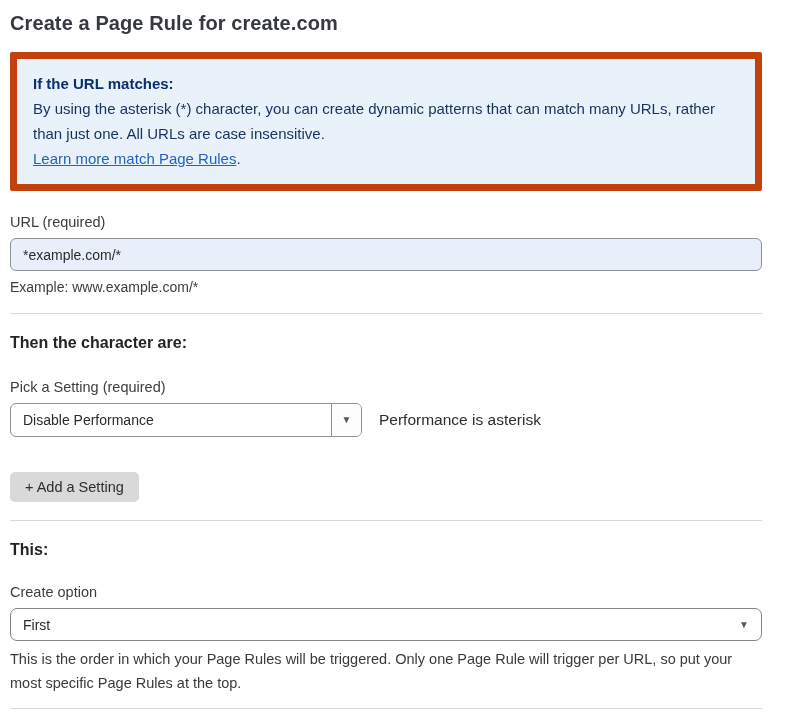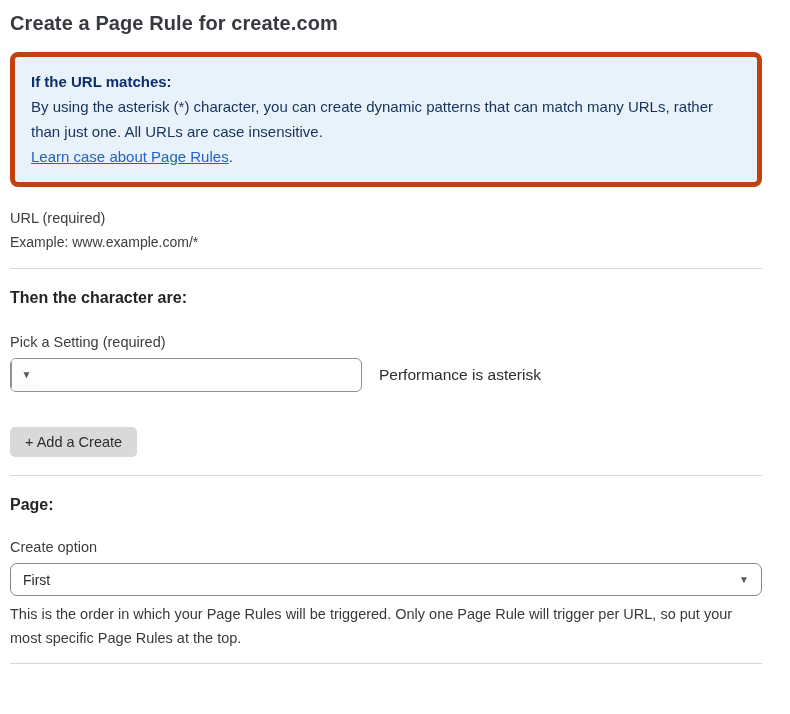--- a/index.html
+++ b/index.html
@@ -17,22 +17,22 @@
   .page-title {
     font-size: 20px;
     font-weight: 700;
     color: #36393f;
     letter-spacing: 0.1px;
     margin-bottom: 17px;
   }
   
   .info-box {
     background: #e9f2fb;
-    border: 5px solid #c2410c;
-    border-radius: 8px;
+    border: 7px solid #c2410c;
+    border-radius: 2px;
     padding: 12px 16px 13px 16px;
     color: #16325c;
     font-size: 15px;
     line-height: 25px;
     margin-bottom: 23px;
   }
   .info-box .info-heading {
     font-weight: 700;
     color: #0d2f6b;
   }
@@ -164,47 +164,49 @@
 <body>
 
 <div class="page">
 
   <h1 class="page-title">Create a Page Rule for create.com</h1>
 
   <div class="info-box">
     <div class="info-heading">If the URL matches:</div>
     <div>
       <span>By using the asterisk (*) character, you can create dynamic patterns that can match many URLs, rather than just one. All URLs are case insensitive.</span><br>
-      <a class="info-link">Learn case about Page Rules</a><span>.</span>
+      <a class="info-link">Learn more match Page Rules</a><span>.</span>
     </div>
   </div>
 
   <div class="field-label">URL (required)</div>
+  <input class="url-input" type="text" value="*example.com/*" style="">
   <div class="example-text">Example: www.example.com/*</div>
 
   <hr class="divider divider-1">
 
   <div class="section-heading">Then the character are:</div>
 
   <div class="field-label settings-label">Pick a Setting (required)</div>
 
   <div class="setting-row">
     <div class="select-box">
+      <div class="select-value">Disable Performance</div>
       <div class="select-arrow">
         <span class="caret">▼</span>
       </div>
     </div>
     <div class="setting-status">Performance is asterisk</div>
   </div>
 
-  <button class="add-setting-btn">+ Add a Create</button>
+  <button class="add-setting-btn">+ Add a Setting</button>
 
   <hr class="divider divider-2">
 
-  <div class="section-heading">Page:</div>
+  <div class="section-heading">This:</div>
 
   <div class="field-label order-label">Create option</div>
 
   <div class="order-select">
     <span>First</span>
     <span class="caret">▼</span>
   </div>
 
   <div class="order-help">This is the order in which your Page Rules will be triggered. Only one Page Rule will trigger per URL, so put your most specific Page Rules at the top.</div>
 

